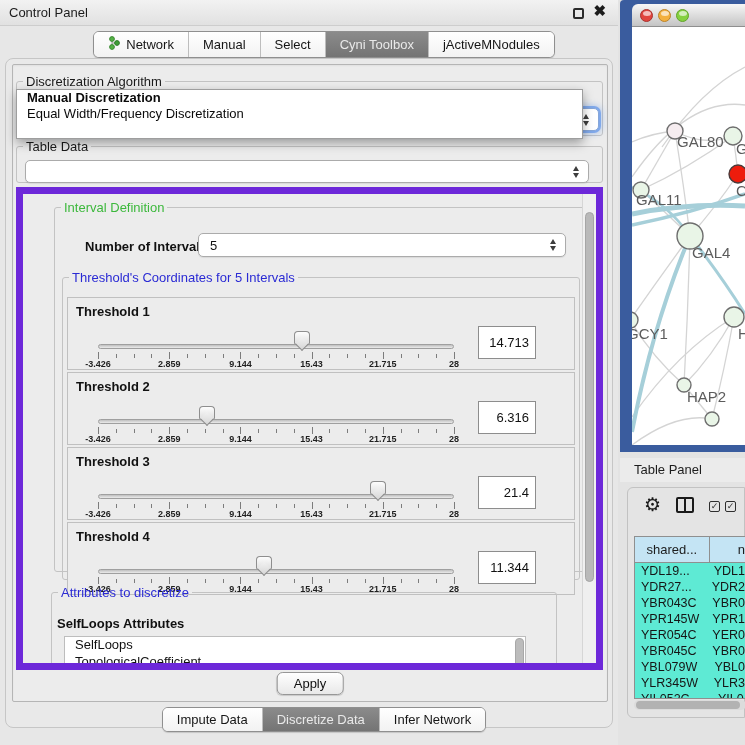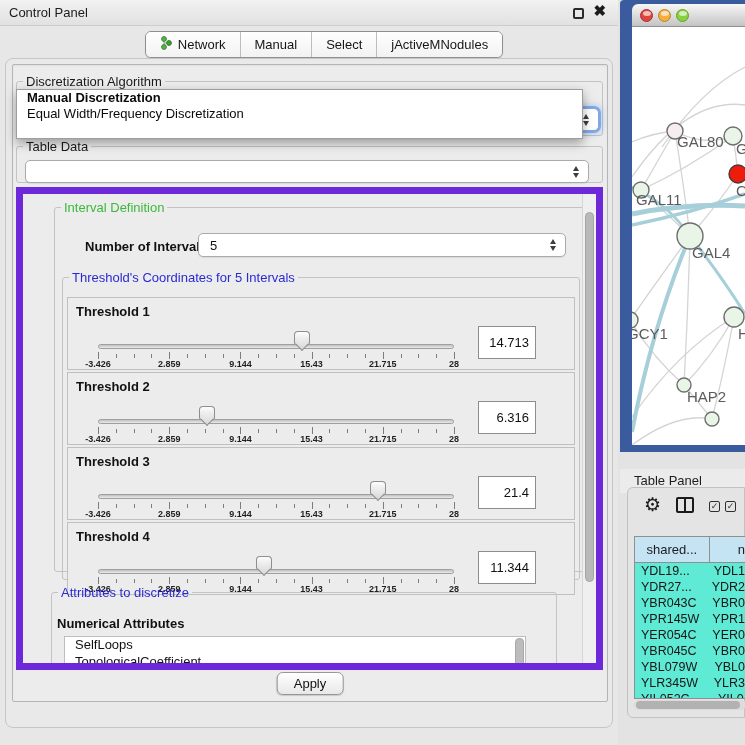--- a/index.html
+++ b/index.html
@@ -76,21 +76,21 @@
   
   #net-window { left:620px; top:0; width:125px; height:452px; background:#3a5c9e; border-radius:4px 0 0 0; }
   #mac-titlebar { left:12px; top:4px; width:113px; height:23px; background:linear-gradient(#f7f7f7,#c4c4c4); border-bottom:1px solid #8f8f8f; border-radius:6px 0 0 0; }
   .light { position:absolute; top:5px; width:13px; height:13px; border-radius:50%; }
   .light .gloss { position:absolute; left:2px; top:1px; width:8px; height:5px; border-radius:50%; background:rgba(255,255,255,.65); }
   #light-red { left:8px; background:#e0443e; border:1px solid #a8322e; }
   #light-yellow { left:26px; background:#f3b03f; border:1px solid #bb832a; }
   #light-green { left:44px; background:#85d13f; border:1px solid #62a32c; }
   #net-canvas { left:12px; top:27px; width:113px; height:418px; background:#fff; }
 
-  #table-panel-titlebar { left:620px; top:458px; width:125px; height:24px; background:#ebebeb;margin-top:11px; }
+  #table-panel-titlebar { left:620px; top:458px; width:125px; height:24px; background:#ebebeb; }
   #table-panel-title { left:14px; top:0; line-height:24px; font-size:13px; color:#1d1d1d; }
   #table-panel { left:627px; top:487px; width:118px; height:231px; background:#e4e4e4; border:1px solid #c2c2c2; border-radius:6px 0 0 6px; }
   #gear-ic { left:16px; top:7px; font-size:19px; color:#1a1a1a; line-height:19px; }
   #col-ic { left:48px; top:9px; width:18px; height:16px; border:2px solid #1a1a1a; border-radius:2px; }
   #col-ic::after { content:""; position:absolute; left:6px; top:0; width:2px; height:12px; background:#1a1a1a; }
   .cb-ic { top:13px; width:11px; height:11px; border:1.5px solid #2e2e2e; border-radius:2px; font-size:9px; line-height:9px; text-align:center; color:#2e2e2e; }
   #cb1 { left:81px; } #cb2 { left:97px; }
 
   #ptable { left:6px; top:48px; width:112px; height:163px; border:1px solid #8f8f8f; background:#5eead4; overflow:hidden; }
   .thead { display:flex; height:26px; background:#c4e4f4; border-bottom:1px solid #8f8f8f; font-size:13px; color:#1c1c1c; }
@@ -125,20 +125,23 @@
               <circle cx="4" cy="11" r="2.4" fill="#55b246" stroke="#3c8a33"></circle>
               <circle cx="9" cy="7" r="2.4" fill="#3f9e37" stroke="#2f7a29"></circle>
             </svg></span>
           <span>Network</span>
         </div>
         <div class="tab">
           <span>Manual</span>
         </div>
         <div class="tab">
           <span>Select</span>
+        </div>
+        <div class="tab selected">
+          <span>Cyni Toolbox</span>
         </div>
         <div class="tab">
           <span>jActiveMNodules</span>
         </div>
       </div>
   </div>
 
   <div id="outer-panel" class="abs">
     <div id="content" class="abs">
 
@@ -314,37 +317,50 @@
                   <div class="tick-lb" style="left: 243.6px;">15.43</div>
                   <div class="tick-lb" style="left: 314.8px;">21.715</div>
                   <div class="tick-lb" style="left: 386px;">28</div>
                 </div>
               </div>
           </fieldset>
         </fieldset>
 
         <fieldset style="left:28px; top:391px; width:506px; height:90px;">
           <legend class="legend-blue">Attributes to discretize</legend>
-          <span class="abs bold" style="left:5px; top:16px; font-size:13px; color:#111;">Numerical Attributes</span>
+          <span class="abs bold" style="left:5px; top:16px; font-size:13px; color:#111;">SelfLoops Attributes</span>
           <div id="attr-list">
             <div class="item">SelfLoops</div>
               <div class="item">TopologicalCoefficient</div>
               <div class="item">BetweennessCentrality</div>
               <div id="attr-sb"></div>
           </div>
         </fieldset>
 
         <div id="sp-scrollbar">
           <div id="sp-thumb"></div>
         </div>
       </div>
 
       <button id="apply-btn">Apply</button>
     </div>
 
+    <div id="bottom-tabs" class="abs seg-bar">
+      <div class="seg" id="bottom-seg">
+          <div class="tab">
+            <span>Impute Data</span>
+          </div>
+          <div class="tab selected">
+            <span>Discretize Data</span>
+          </div>
+          <div class="tab">
+            <span>Infer Network</span>
+          </div>
+        </div>
+    </div>
   </div>
 </div>
 
 <div id="net-window" class="abs">
   <div id="mac-titlebar" class="abs">
     <span class="light" id="light-red">
         <span class="gloss"></span>
       </span>
     <span class="light" id="light-yellow">
         <span class="gloss"></span>

